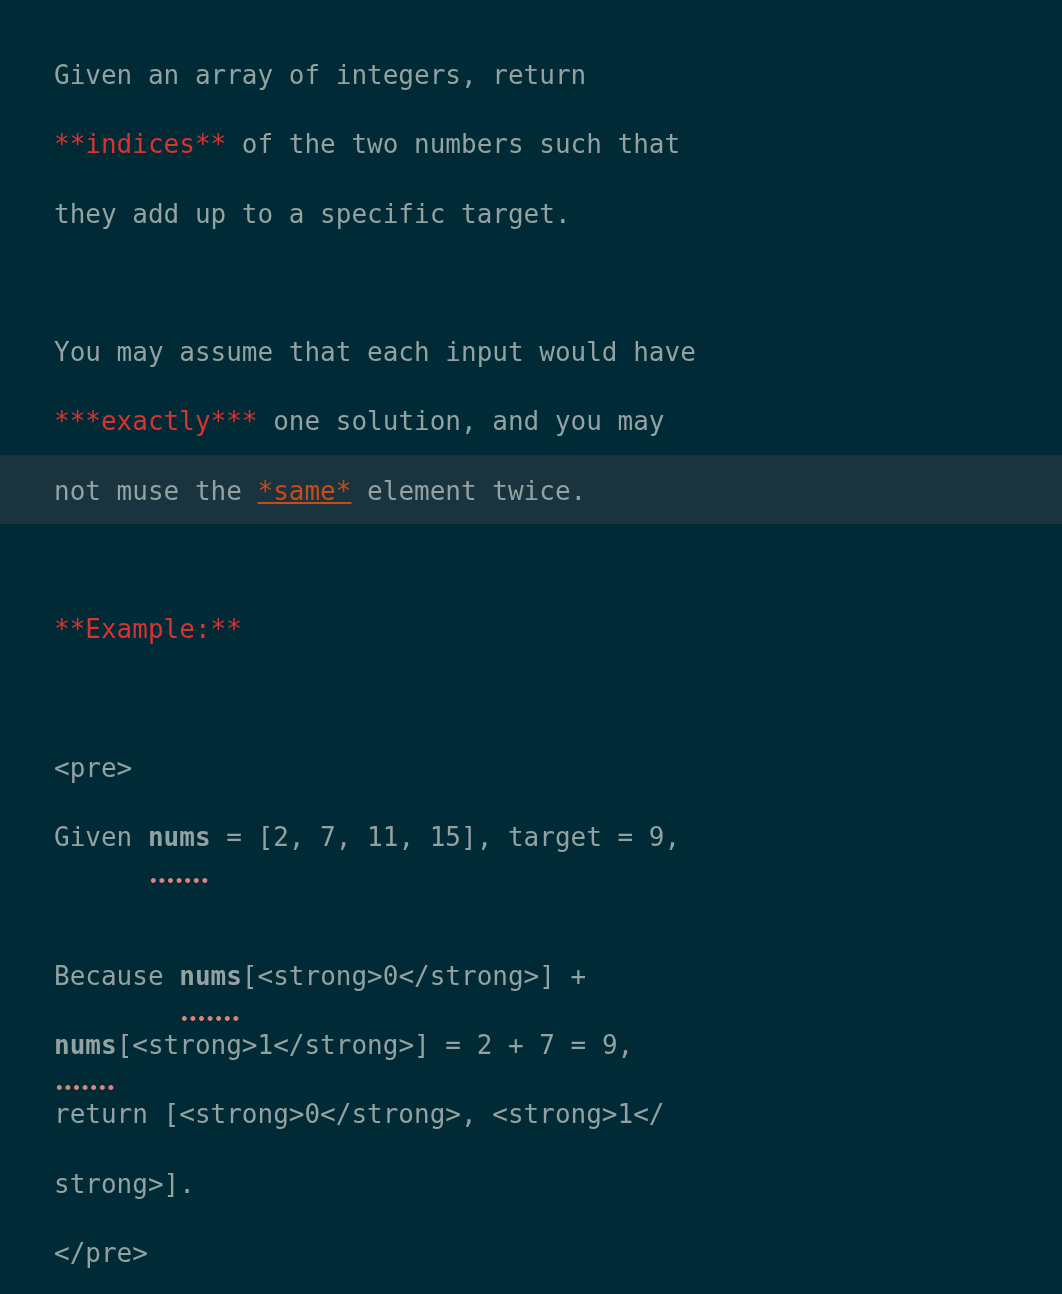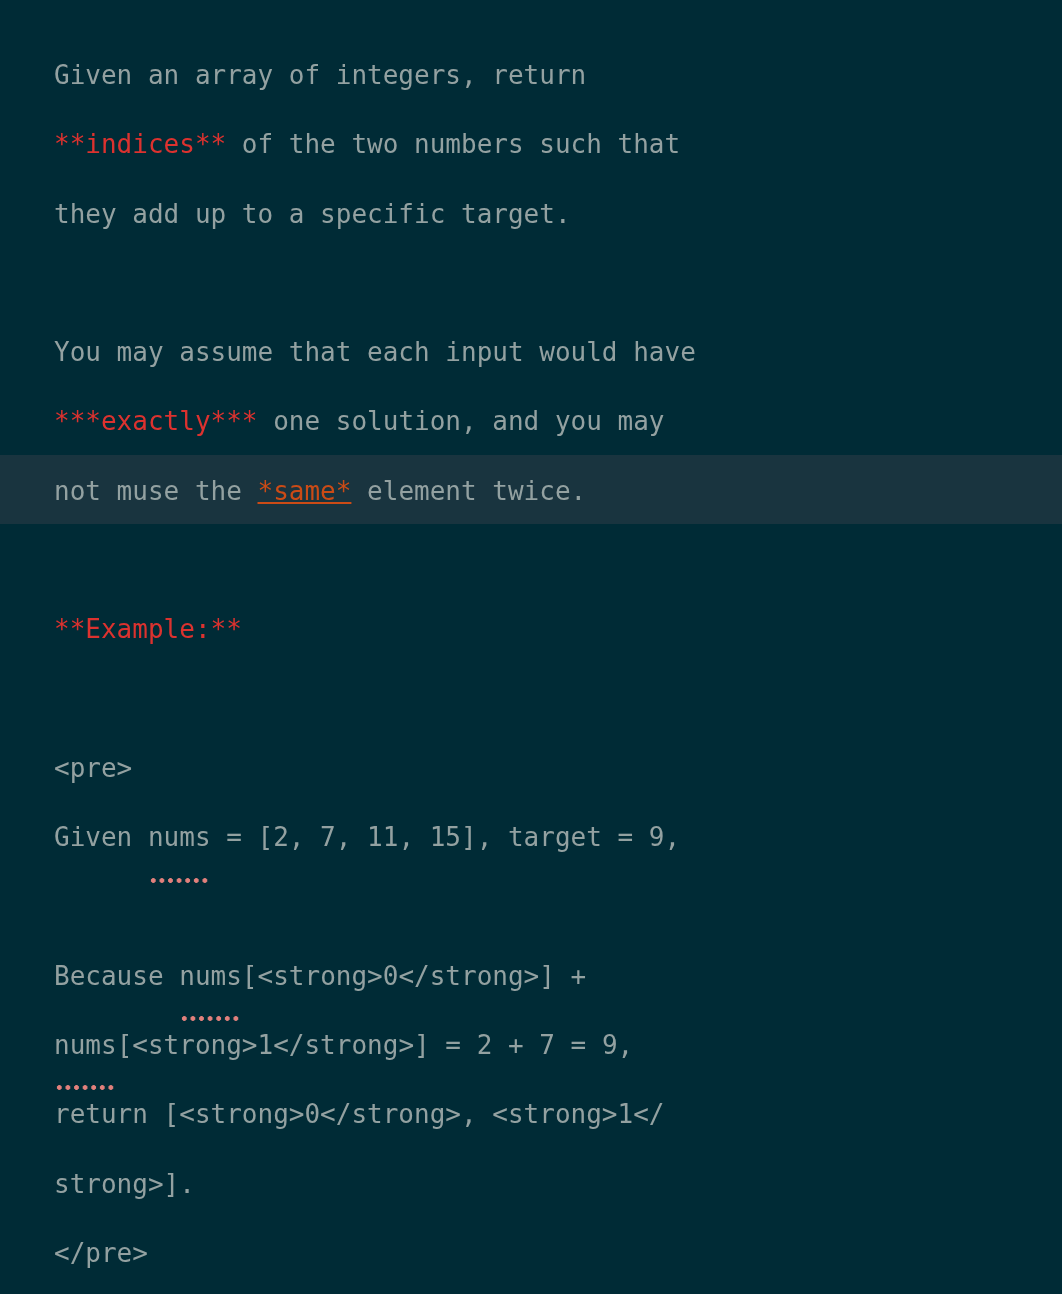--- a/index.html
+++ b/index.html
@@ -38,20 +38,21 @@
     letter-spacing: 0;
   }
   .tok-plain   { color: #93a1a1; }
   .tok-red     { color: #dc322f; }
   .tok-orange  { color: #cb4b16; text-decoration: underline; }
 
   
   .spell {
     position: relative;
     display: inline-block;
+    font-weight: bold;
   }
   .spell::after {
     content: "";
     position: absolute;
     left: 1px;
     right: 1px;
     bottom: -10px;
     height: 5px;
     background-image: radial-gradient(circle, #e2807c 0, #e2807c 2.1px, rgba(0,0,0,0) 2.6px);
     background-size: 8.6px 5px;

